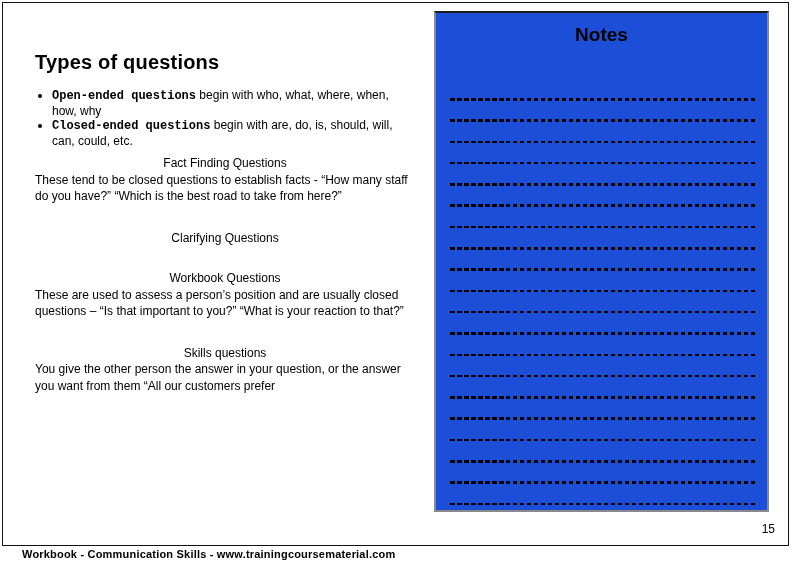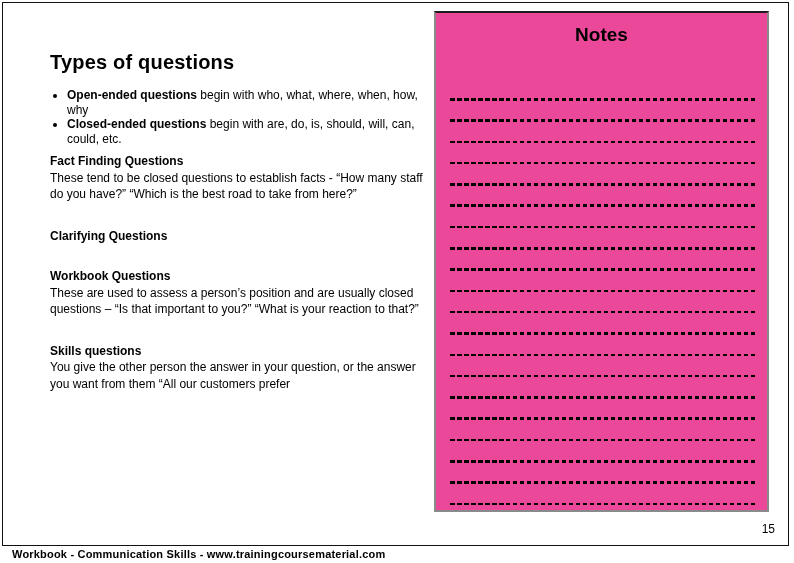--- a/index.html
+++ b/index.html
@@ -20,61 +20,62 @@
     left: 2px;
     top: 2px;
     width: 787px;
     height: 544px;
     box-sizing: border-box;
     border: 1.5px solid #111111;
     background: #ffffff;
   }
   .left-col {
     position: absolute;
-    left: 47px;
+    left: 32px;
     top: 46px;
     width: 380px;
   }
   .page-title {
     font-size: 20px;
     line-height: 26px;
     font-weight: bold;
     margin: 0;
     letter-spacing: 0.2px;
   }
   .bullet-list {
     margin: 13px 0 0 0;
     padding-left: 17px;
     font-size: 12px;
     line-height: 14.5px;
   }
   .bullet-list li { margin: 0; padding: 0; }
-  .bullet-bold { font-weight: bold; }
+  .bullet-bold { font-weight: bold; font-family: Liberation Mono, monospace; }
   .sections { margin: 0; }
   .section { font-size: 12px; line-height: 16.5px; }
   .section .sec-heading {
     font-size: 12px;
     line-height: 16.5px;
-    font-weight: bold;
+    font-weight: normal;
     margin: 0;
+    text-align: center;
   }
   .section .sec-body { margin: 0; }
   .sections .section:nth-child(1) { margin-top: 7px; }
   .sections .section:nth-child(2) { margin-top: 25px; }
   .sections .section:nth-child(3) { margin-top: 9px; }
   .sections .section:nth-child(4) { margin-top: 24px; }
   .sections .section:nth-child(5) { margin-top: 25px; }
   .notes-panel {
     position: absolute;
     left: 431px;
     top: 8px;
     width: 335px;
     height: 501px;
     box-sizing: border-box;
-    background: #ec4899;
+    background: #1d4ed8;
     border: 2px solid #8a8a8a;
     border-top-color: #1c1c1c;
   }
   .notes-title {
     text-align: center;
     font-weight: bold;
     font-size: 19px;
     line-height: 24px;
     margin: 10px 0 0 0;
   }
@@ -93,21 +94,21 @@
     position: absolute;
     left: 712px;
     top: 518px;
     width: 60px;
     text-align: right;
     font-size: 12px;
     line-height: 16px;
   }
   .footer-text {
     position: absolute;
-    left: 12px;
+    left: 22px;
     top: 548px;
     font-size: 11px;
     font-weight: bold;
     letter-spacing: 0.2px;
   }
 </style>
 </head>
 <body>
 
 <div class="page-frame">

